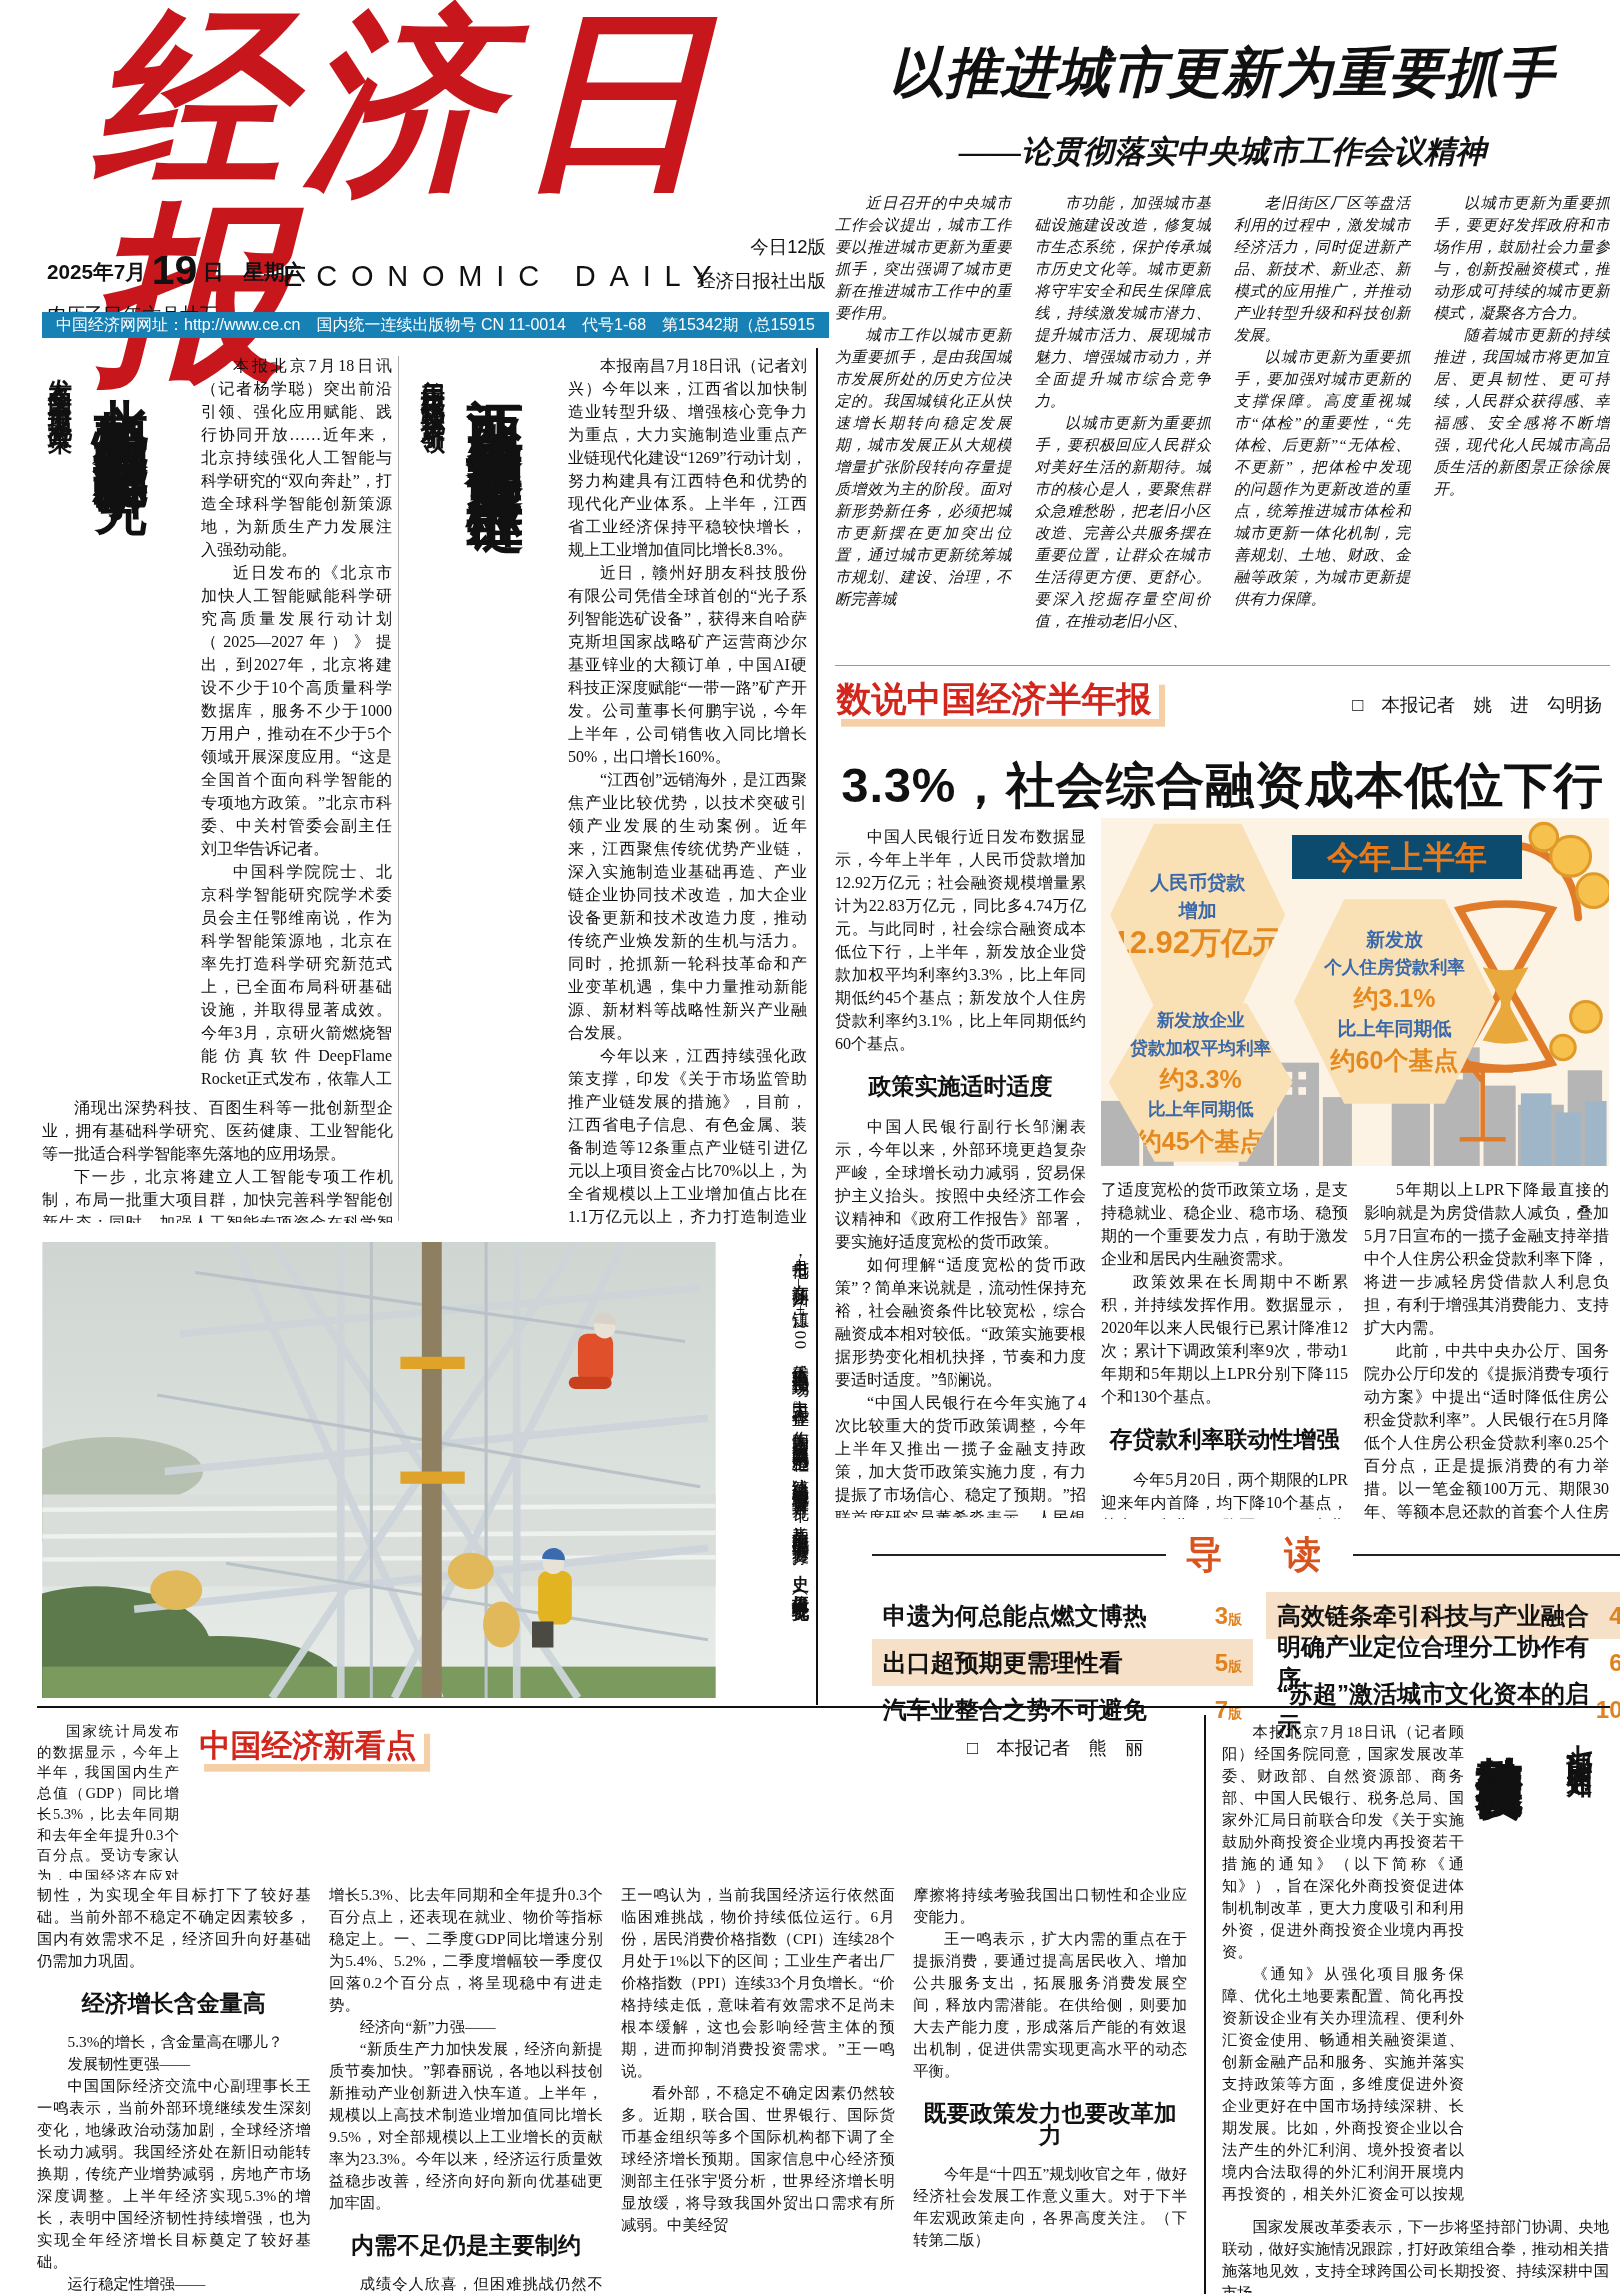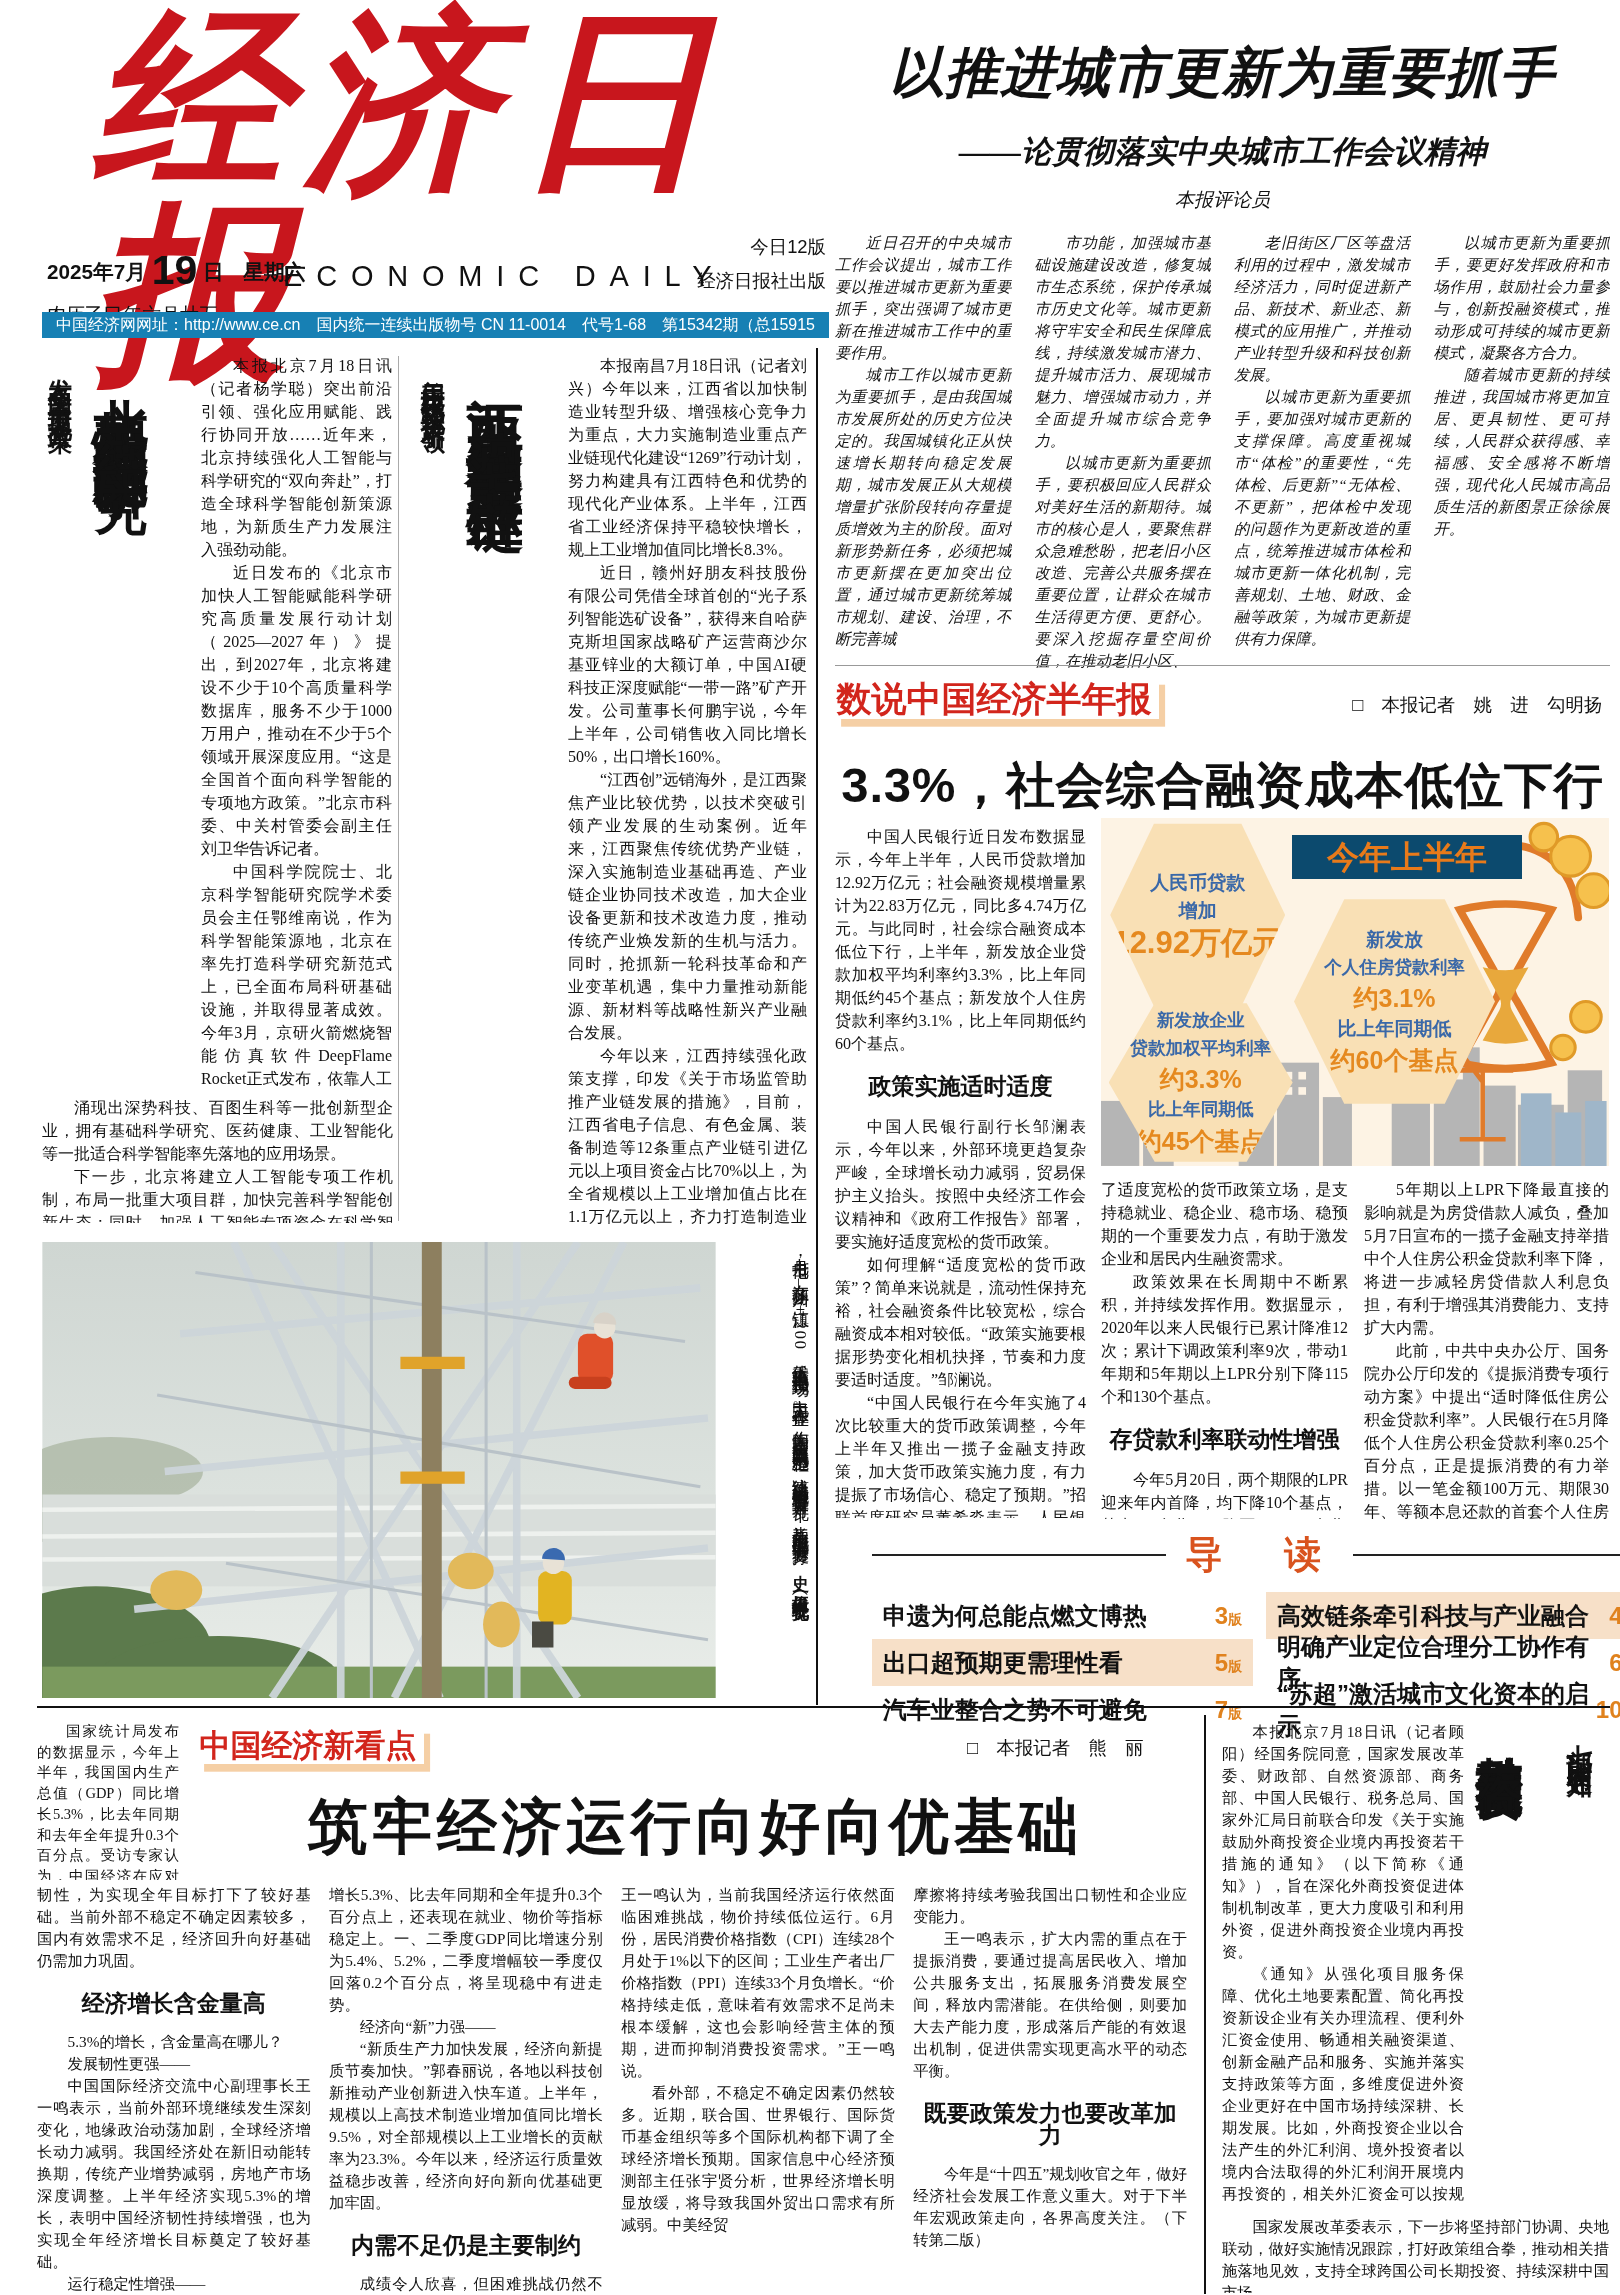--- a/index.html
+++ b/index.html
@@ -84,21 +84,20 @@
   <div class="abs" id="engname" style="left:283px;top:260px;">ECONOMIC DAILY</div>
   <div class="abs sans" style="left:658px;top:230px;width:168px;text-align:right;font-size:18.4px;line-height:34px;">
     <div>今日12版</div>
     <div>经济日报社出版</div>
   </div>
   <div class="abs" id="bluebar" style="left:42px;top:312px;width:787px;height:26px;">中国经济网网址：http://www.ce.cn　国内统一连续出版物号 CN 11-0014　代号1-68　第15342期（总15915期）</div>
 
   <div class="abs" style="left:835px;top:37px;width:775px;font-style:italic;">
     <div id="edit-title">以推进城市更新为重要抓手</div>
     <div id="edit-sub" style="margin-top:21.4px;">——论贯彻落实中央城市工作会议精神</div>
-    <div id="edit-byline" style="margin-top:13.8px;">本报评论员</div>
     <div class="edit-cols" style="margin-top:18.4px;">
       <div class="col jus body20 clip">
           <p class="para">近日召开的中央城市工作会议提出，城市工作要以推进城市更新为重要抓手，突出强调了城市更新在推进城市工作中的重要作用。</p>
           <p class="para">城市工作以城市更新为重要抓手，是由我国城市发展所处的历史方位决定的。我国城镇化正从快速增长期转向稳定发展期，城市发展正从大规模增量扩张阶段转向存量提质增效为主的阶段。面对新形势新任务，必须把城市更新摆在更加突出位置，通过城市更新统筹城市规划、建设、治理，不断完善城</p>
         </div>
       <div class="col jus body20 clip">
           <p class="para">市功能，加强城市基础设施建设改造，修复城市生态系统，保护传承城市历史文化等。城市更新将守牢安全和民生保障底线，持续激发城市潜力、提升城市活力、展现城市魅力、增强城市动力，并全面提升城市综合竞争力。</p>
           <p class="para">以城市更新为重要抓手，要积极回应人民群众对美好生活的新期待。城市的核心是人，要聚焦群众急难愁盼，把老旧小区改造、完善公共服务摆在重要位置，让群众在城市生活得更方便、更舒心。要深入挖掘存量空间价值，在推动老旧小区、</p>
         </div>
       <div class="col jus body20 clip">
@@ -348,21 +347,20 @@
   <div class="abs rule" style="left:37px;top:1706px;width:1573px;height:2.3px;"></div>
   <div class="abs rule" style="left:1204px;top:1715px;width:2.3px;height:2110px;max-height:579px;"></div>
 
   <div class="abs col jus clip" style="left:37px;top:1721px;width:142px;height:159px;font-size:14.5px;line-height:20.7px;">
     <p class="para">国家统计局发布的数据显示，今年上半年，我国国内生产总值（GDP）同比增长5.3%，比去年同期和去年全年提升0.3个百分点。受访专家认为，中国经济在应对风险挑战中展现出强劲</p>
   </div>
   <div class="abs" style="left:198px;top:1724px;">
     <span class="red-banner" style="font-size:31px;">中国经济新看点</span>
   </div>
   <div class="abs byline" style="left:919px;top:1735px;padding-left:48px;">□　本报记者　熊　丽</div>
-  <div class="abs" id="econ-head" style="left:198px;top:1787px;width:995px;">筑牢经济运行向好向优基础</div>
   <div class="abs bot-cols" style="left:37px;top:1884px;width:1150px;">
     <div class="col jus body20 clip">
         <p class="para2" style="text-indent: 0px;">韧性，为实现全年目标打下了较好基础。当前外部不稳定不确定因素较多，国内有效需求不足，经济回升向好基础仍需加力巩固。</p>
         <p class="sub">经济增长含金量高</p>
         <p class="para">5.3%的增长，含金量高在哪儿？</p>
         <p class="para">发展韧性更强——</p>
         <p class="para">中国国际经济交流中心副理事长王一鸣表示，当前外部环境继续发生深刻变化，地缘政治动荡加剧，全球经济增长动力减弱。我国经济处在新旧动能转换期，传统产业增势减弱，房地产市场深度调整。上半年经济实现5.3%的增长，表明中国经济韧性持续增强，也为实现全年经济增长目标奠定了较好基础。</p>
         <p class="para">运行稳定性增强——</p>
       </div>
     <div class="col jus body20 clip">

